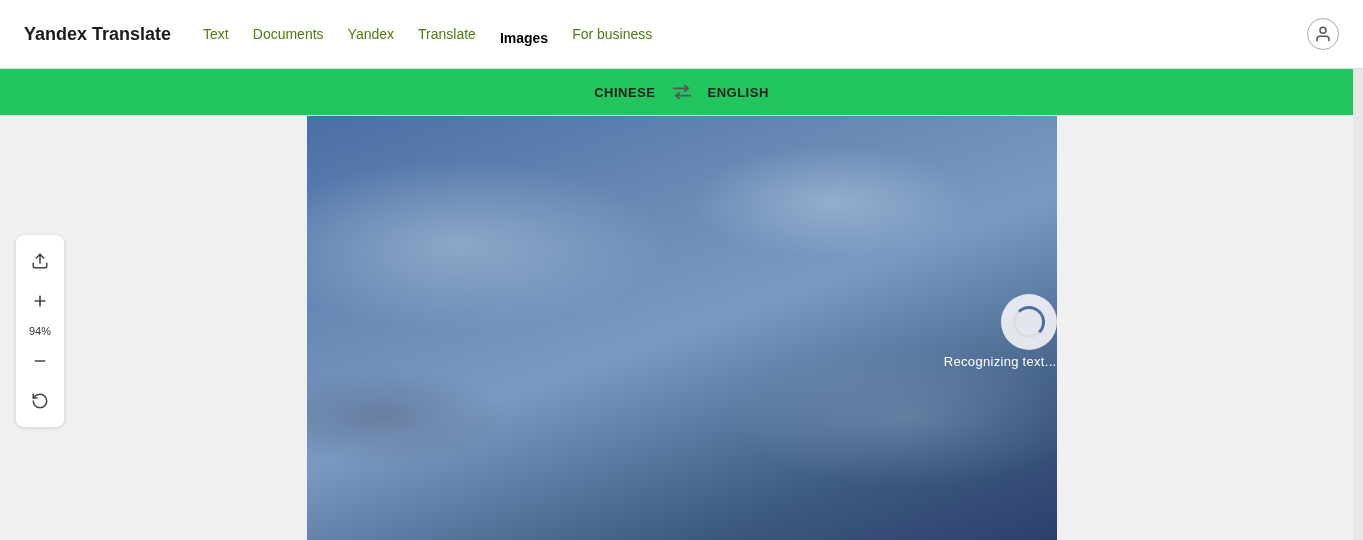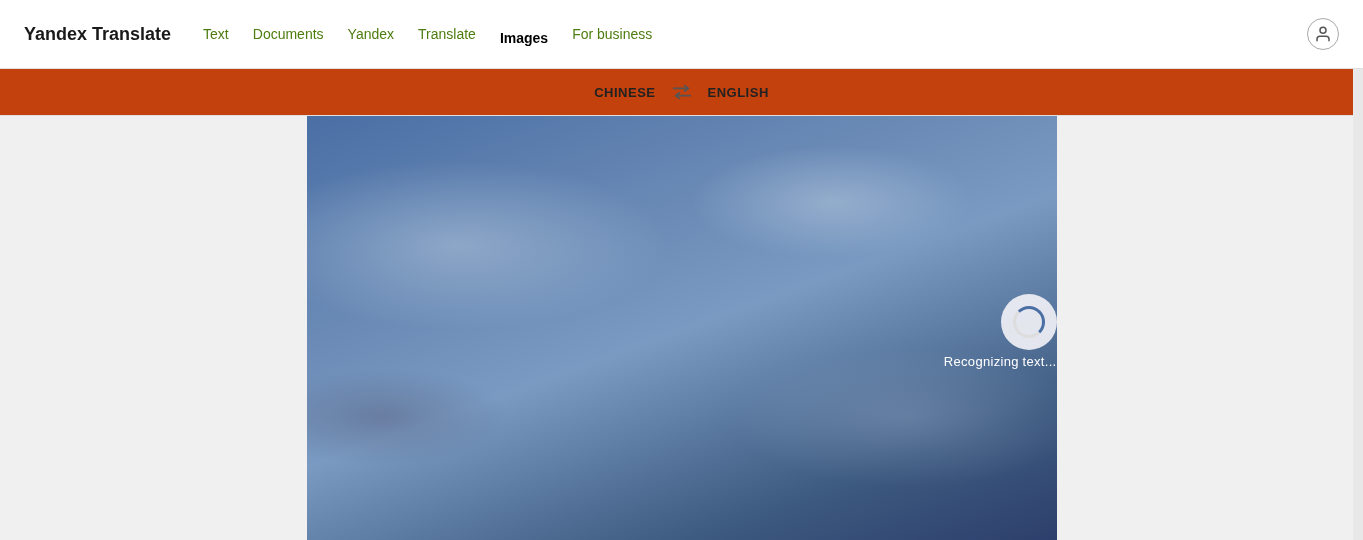--- a/index.html
+++ b/index.html
@@ -70,21 +70,21 @@
       display: flex;
       align-items: center;
       justify-content: center;
     }
 
     
     .lang-bar {
       display: flex;
       align-items: center;
       justify-content: center;
-      background: #c2410c;
+      background: #22c55e;
       padding: 14px 0;
       border-bottom: 1px solid #e0e0e0;
       gap: 16px;
     }
 
     .lang-label {
       font-size: 13px;
       font-weight: 600;
       letter-spacing: 0.5px;
       color: #222;
@@ -266,20 +266,51 @@
       <path d="M2 5h16M14 2l4 3-4 3" stroke="#555" stroke-width="2" stroke-linecap="round" stroke-linejoin="round"></path>
       <path d="M20 13H4M8 10l-4 3 4 3" stroke="#555" stroke-width="2" stroke-linecap="round" stroke-linejoin="round"></path>
     </svg>
   </div>
 
   <span class="lang-label">ENGLISH</span>
 </div>
 
 <div class="main-area">
 
+  <div class="sidebar-tools">
+    <div class="tool-btn">
+      <svg width="18" height="18" viewBox="0 0 24 24" fill="none" stroke="#444" stroke-width="2" stroke-linecap="round" stroke-linejoin="round">
+        <path d="M21 15v4a2 2 0 0 1-2 2H5a2 2 0 0 1-2-2v-4"></path>
+        <polyline points="17 8 12 3 7 8"></polyline>
+        <line x1="12" y1="3" x2="12" y2="15"></line>
+      </svg>
+    </div>
+
+    <div class="tool-btn">
+      <svg width="16" height="16" viewBox="0 0 24 24" fill="none" stroke="#444" stroke-width="2.5" stroke-linecap="round">
+        <line x1="12" y1="5" x2="12" y2="19"></line>
+        <line x1="5" y1="12" x2="19" y2="12"></line>
+      </svg>
+    </div>
+
+    <span class="zoom-level">94%</span>
+
+    <div class="tool-btn">
+      <svg width="16" height="16" viewBox="0 0 24 24" fill="none" stroke="#444" stroke-width="2.5" stroke-linecap="round">
+        <line x1="5" y1="12" x2="19" y2="12"></line>
+      </svg>
+    </div>
+
+    <div class="tool-btn">
+      <svg width="18" height="18" viewBox="0 0 24 24" fill="none" stroke="#444" stroke-width="2" stroke-linecap="round" stroke-linejoin="round">
+        <path d="M3 12a9 9 0 1 0 9-9 9.75 9.75 0 0 0-6.74 2.74L3 8"></path>
+        <path d="M3 3v5h5"></path>
+      </svg>
+    </div>
+  </div>
 
   <div class="image-container">
     <div class="cloud-overlay"></div>
     <div class="loading-overlay">
       <div class="spinner-container">
         <div class="spinner"></div>
       </div>
       <span class="loading-text">Recognizing text...</span>
     </div>
   </div>

